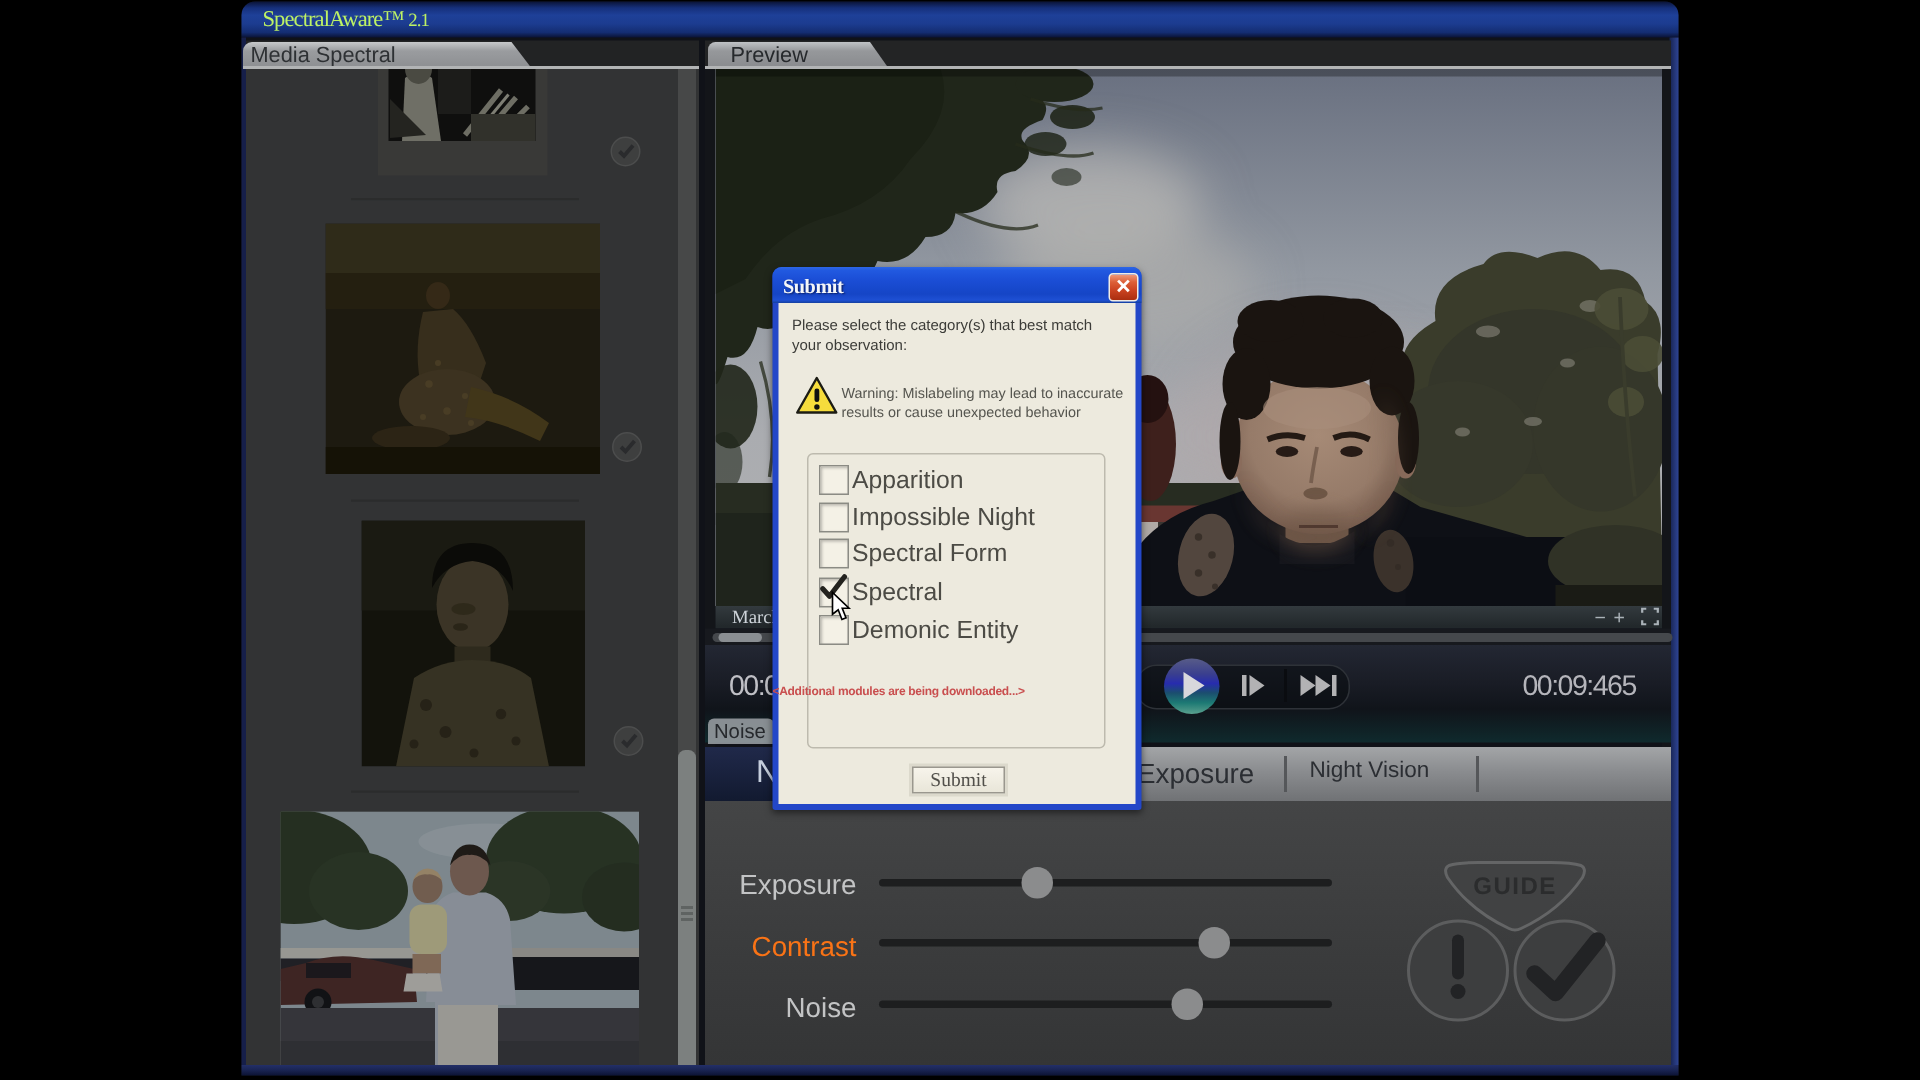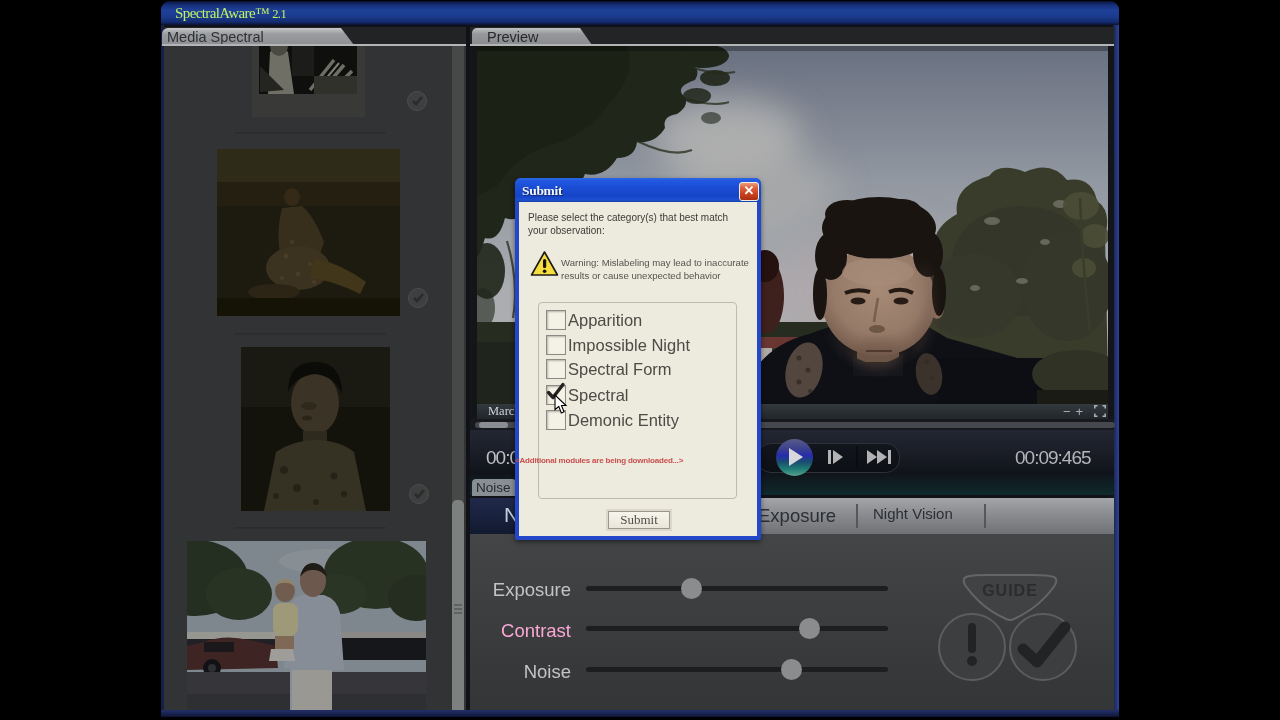--- a/index.html
+++ b/index.html
@@ -342,21 +342,21 @@
 <div class="abs" style="left:470px;top:498px;width:130px;height:36px;background:linear-gradient(180deg,#20294a,#121a30);"></div>
 <div class="abs" style="left:504px;top:503px;font-size:21px;color:#c5cedd;">N</div>
 <div class="abs" style="left:856px;top:504px;width:2px;height:24px;background:#55575a;"></div>
 <div class="abs" style="left:984px;top:504px;width:2px;height:24px;background:#55575a;"></div>
 <div class="abs" style="left:758px;top:505px;font-size:18.5px;color:#2b2e33;">Exposure</div>
 <div class="abs" style="left:873px;top:505px;font-size:15px;color:#2b2e33;">Night Vision</div>
 <div class="abs" style="left:1013px;top:506px;font-size:17px;font-style:italic;color:#34373c;letter-spacing:-0.2px;margin-top:32px;">Loading...</div>
 
 <div class="abs" style="left:470px;top:534px;width:644px;height:176px;background:linear-gradient(180deg,#444546,#3a3b3c 60%,#343536);"></div>
 <div class="abs" style="left:470px;top:579px;width:101px;height:18px;font-size:18.5px;color:#c3c4c5;text-align:right;">Exposure</div>
-<div class="abs" style="left:470px;top:620px;width:101px;height:18px;font-size:18.5px;color:#f9a8d4;text-align:right;">Contrast</div>
+<div class="abs" style="left:470px;top:620px;width:101px;height:18px;font-size:18.5px;color:#f97316;text-align:right;">Contrast</div>
 <div class="abs" style="left:470px;top:661px;width:101px;height:18px;font-size:18.5px;color:#c3c4c5;text-align:right;">Noise</div>
 <div class="abs" style="left:586px;top:586px;width:302px;height:5px;background:#1d1e1f;border-radius:3px;"></div>
 <div class="abs" style="left:586px;top:626px;width:302px;height:5px;background:#1d1e1f;border-radius:3px;"></div>
 <div class="abs" style="left:586px;top:667px;width:302px;height:5px;background:#1d1e1f;border-radius:3px;"></div>
 <div class="abs" style="left:681px;top:578px;width:21px;height:21px;border-radius:50%;background:#8b8c8d;"></div>
 <div class="abs" style="left:799px;top:618px;width:21px;height:21px;border-radius:50%;background:#8b8c8d;"></div>
 <div class="abs" style="left:781px;top:659px;width:21px;height:21px;border-radius:50%;background:#8b8c8d;"></div>
 
 <div class="abs" id="guide" style="left:930px;top:565px;width:160px;height:130px;">
   <svg width="160" height="130" viewBox="0 0 160 130">

